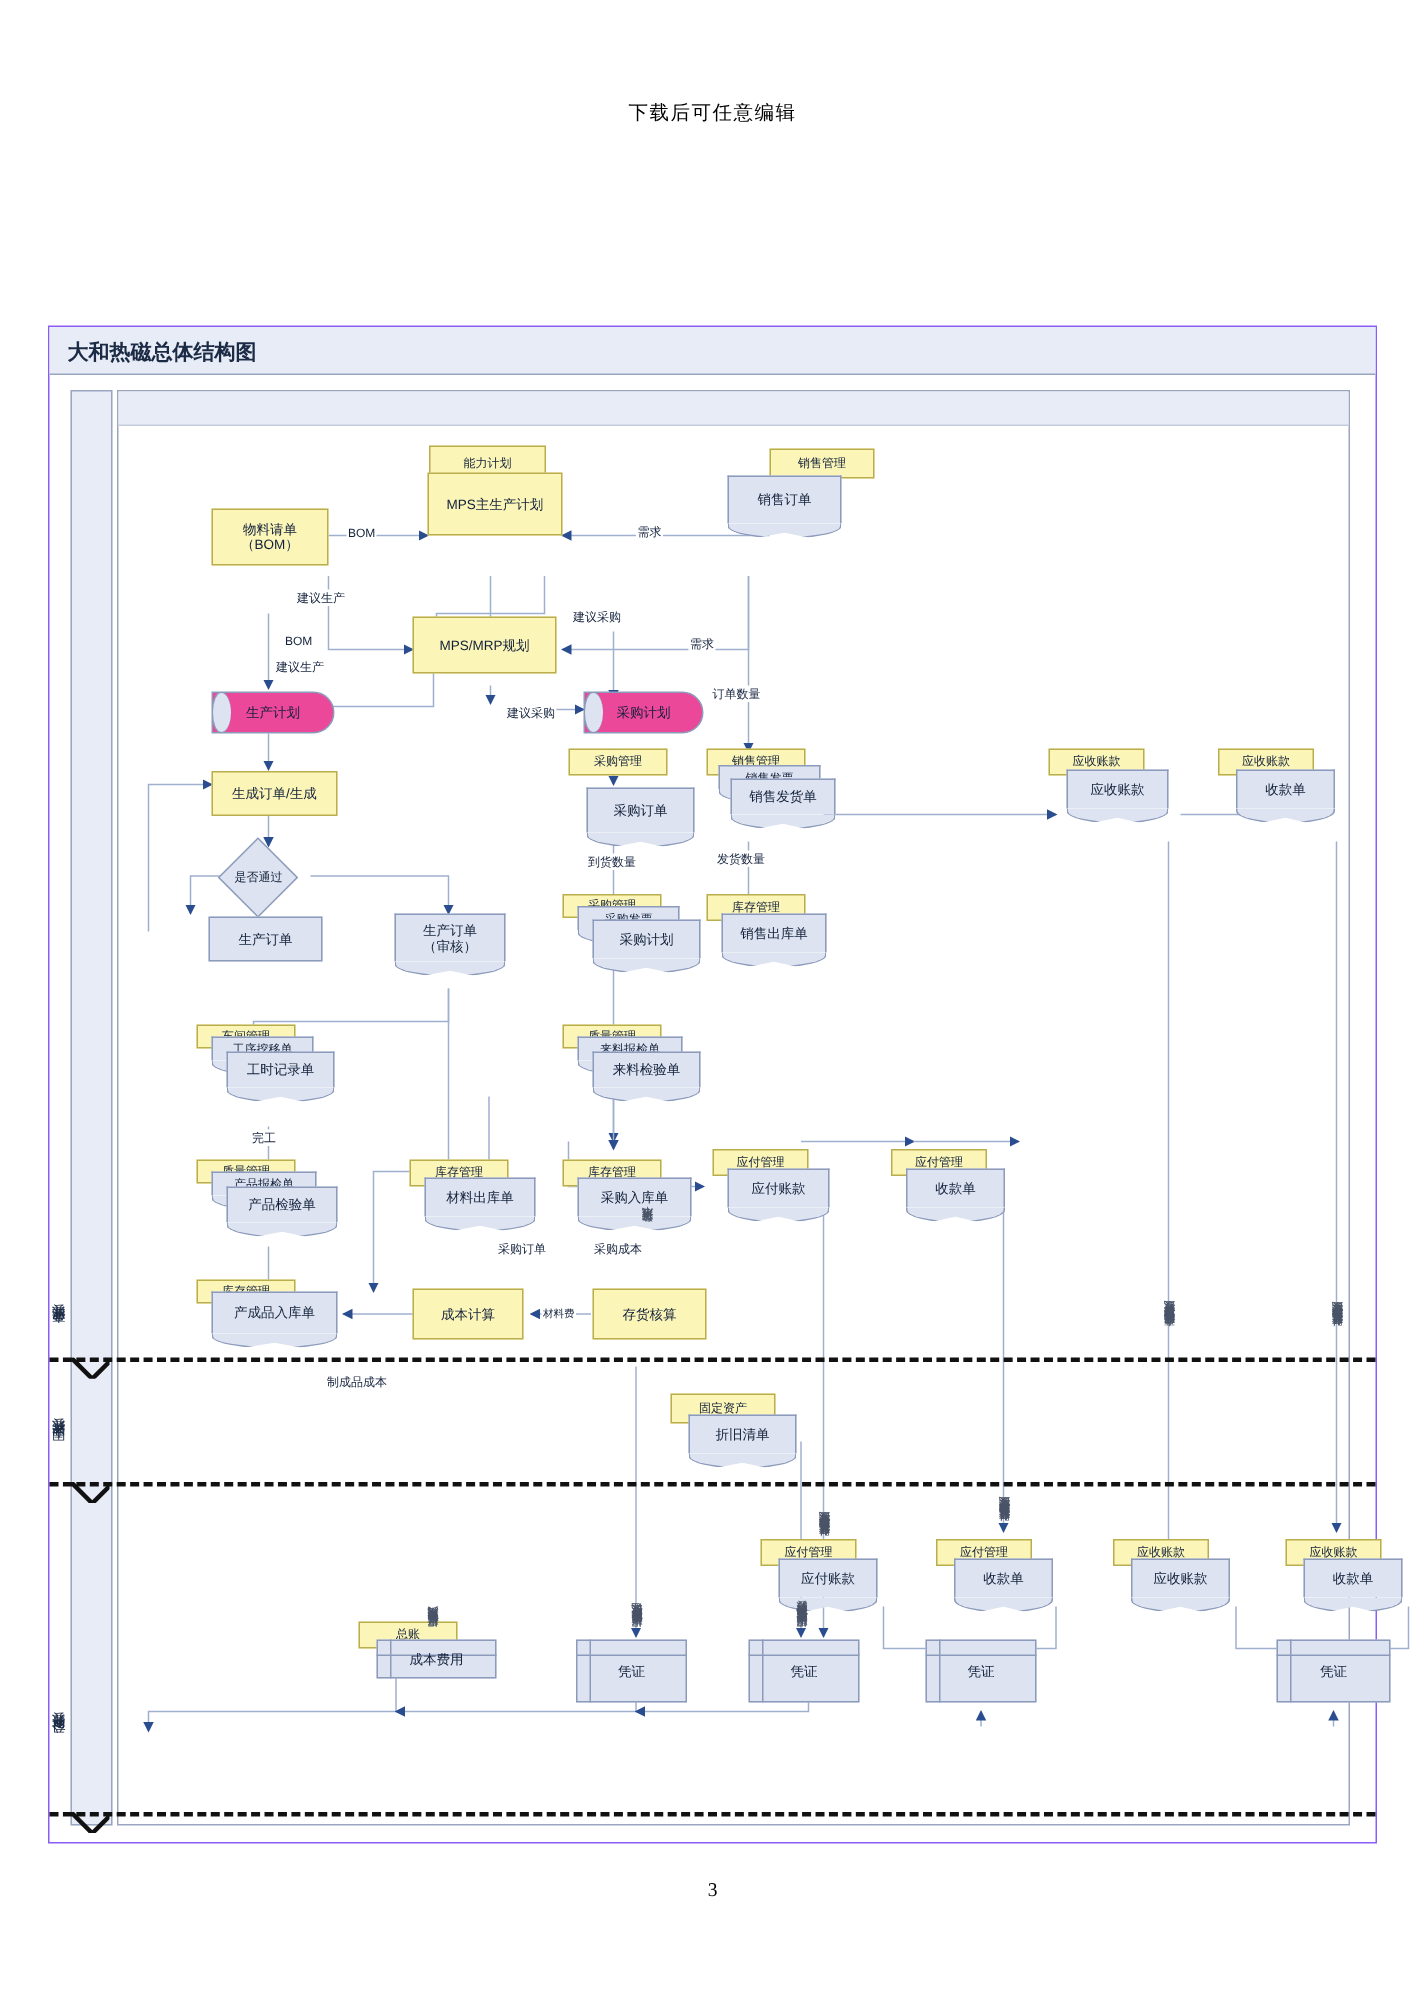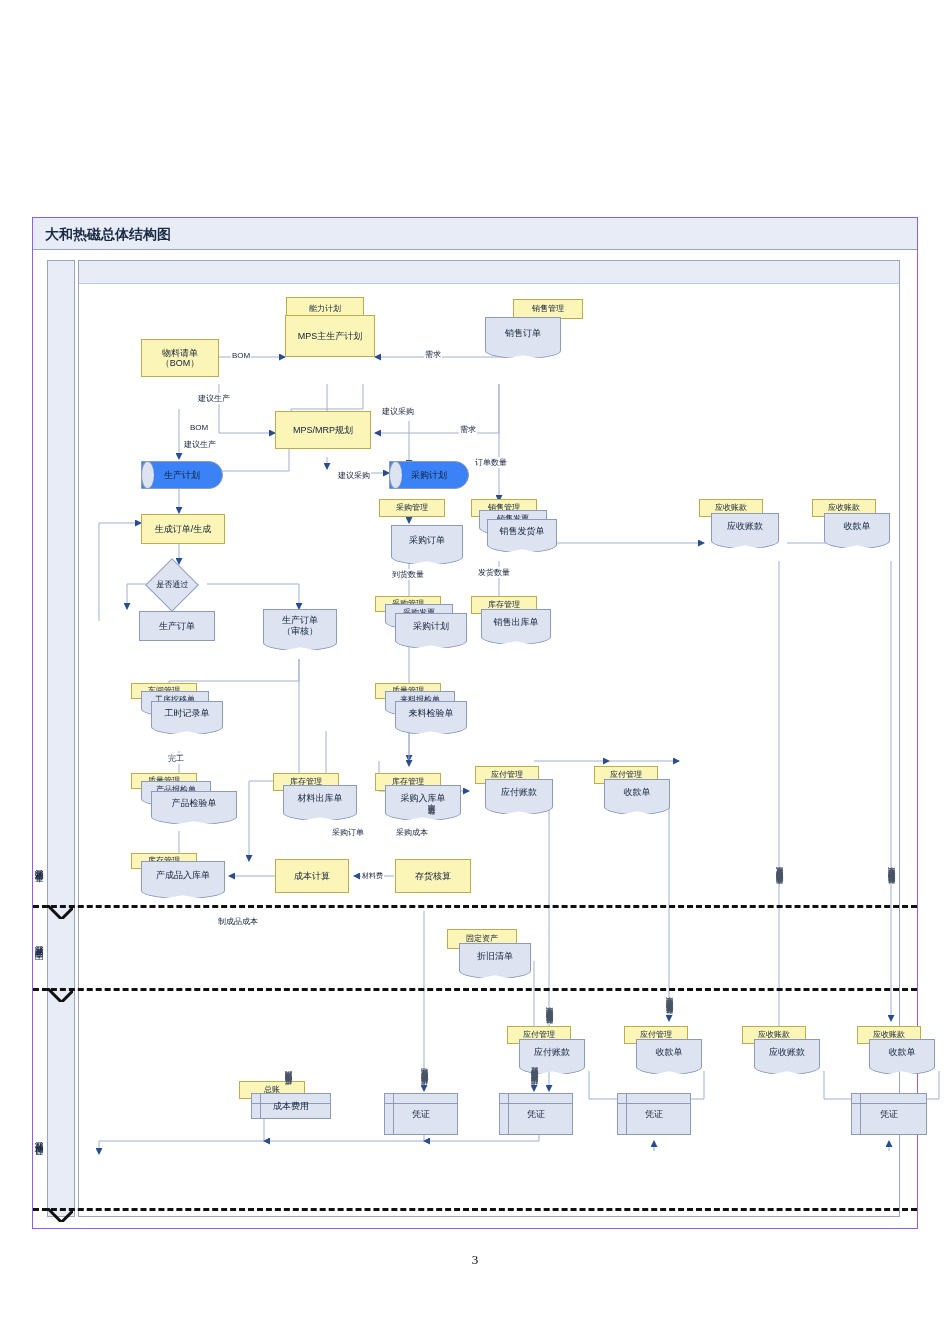--- a/index.html
+++ b/index.html
@@ -38,21 +38,21 @@
       font-size:9px;color:#11203a;display:flex;align-items:center;justify-content:center;text-align:center;
       line-height:1.15;}
   .proc{background:#fbf5b8;border:1px solid #b9ad4e;}
   .tag{background:#fbf5b8;border:1px solid #b9ad4e;font-size:8px;}
   .doc{background:#dde3f0;border:1px solid #8c9bbb;border-bottom:none;}
   .doc:after{content:"";position:absolute;left:-1px;right:-1px;top:100%;height:9px;
              background:#dde3f0;border:1px solid #8c9bbb;border-top:none;
              border-radius:0 0 60% 60%/0 0 100% 100%;
              clip-path:polygon(0 0,100% 0,100% 55%,75% 100%,50% 62%,22% 100%,0 48%);}
   .rect{background:#dde3f0;border:1px solid #8c9bbb;}
-  .store{background:#3b82f6;border:1px solid #8c9bbb;border-radius:0 14px 14px 0/0 50% 50% 0;}
+  .store{background:#ec4899;border:1px solid #8c9bbb;border-radius:0 14px 14px 0/0 50% 50% 0;}
   .store:before{content:"";position:absolute;left:-1px;top:-1px;bottom:-1px;width:12px;
                 border:1px solid #8c9bbb;border-right:none;border-radius:50%/50%;background:#dde3f0;}
   .dia{background:#dde3f0;border:1px solid #8c9bbb;transform:rotate(45deg);}
   .dia > span{transform:rotate(-45deg);display:block;}
   .vou{background:#dde3f0;border:1px solid #8c9bbb;}
   .vou:before{content:"";position:absolute;left:8px;top:-1px;bottom:-1px;width:0;border-left:1px solid #8c9bbb;}
   .vou:after{content:"";position:absolute;left:-1px;right:-1px;top:9px;height:0;border-top:1px solid #8c9bbb;}
   .vou span{position:relative;z-index:2;}
 
   .ledger{position:absolute;left:18px;top:899px;width:784px;height:42px;background:#e7ecf6;
@@ -66,20 +66,21 @@
         color:#4a5468;white-space:nowrap;writing-mode:vertical-rl;transform:rotate(180deg);
         letter-spacing:.5px;}
   svg.wires{position:absolute;left:0;top:0;width:820px;height:955px;overflow:visible;}
   .dash{position:absolute;left:0;width:884px;height:0;border-top:3px dashed #111;}
 </style>
 </head>
 <body>
 
 <div class="page">
 
+  <div class="doc-header">下载后可任意编辑</div>
 
   <div class="diagram">
     <div class="dg-title">大和热磁总体结构图</div>
 
     <div class="dg-body">
 
       <div class="band"></div>
       <div class="band-lbl" style="top:590px;height:95px;">事业部账套</div>
       <div class="band-lbl" style="top:672px;height:85px;">固定资产账套</div>
       <div class="band-lbl" style="top:860px;height:100px;">公司财务账套</div>
@@ -228,21 +229,21 @@
         <div class="nd doc" style="left:62px;top:430px;width:68px;height:16px;font-size:8px;">工序挖移单</div>
         <div class="nd doc" style="left:72px;top:440px;width:72px;height:24px;">工时记录单</div>
         <div class="elbl" style="left:88px;top:492px;">完工</div>
 
         <div class="nd tag" style="left:296px;top:422px;width:66px;height:16px;">质量管理</div>
         <div class="nd doc" style="left:306px;top:430px;width:70px;height:16px;font-size:8px;">来料报检单</div>
         <div class="nd doc" style="left:316px;top:440px;width:72px;height:24px;">来料检验单</div>
 
         <div class="nd tag" style="left:52px;top:512px;width:66px;height:16px;">质量管理</div>
         <div class="nd doc" style="left:62px;top:520px;width:70px;height:16px;font-size:8px;">产品报检单</div>
-        <div class="nd doc" style="left:72px;top:530px;width:86px;height:24px;">产品检验单</div>
+        <div class="nd doc" style="left:72px;top:530px;width:74px;height:24px;">产品检验单</div>
 
         <div class="nd tag" style="left:194px;top:512px;width:66px;height:18px;">库存管理</div>
         <div class="nd doc" style="left:204px;top:524px;width:74px;height:26px;">材料出库单</div>
 
         <div class="nd tag" style="left:296px;top:512px;width:66px;height:18px;">库存管理</div>
         <div class="nd doc" style="left:306px;top:524px;width:76px;height:26px;">采购入库单</div>
 
         <div class="elbl" style="left:252px;top:566px;">采购订单</div>
         <div class="elbl" style="left:316px;top:566px;">采购成本</div>
 

